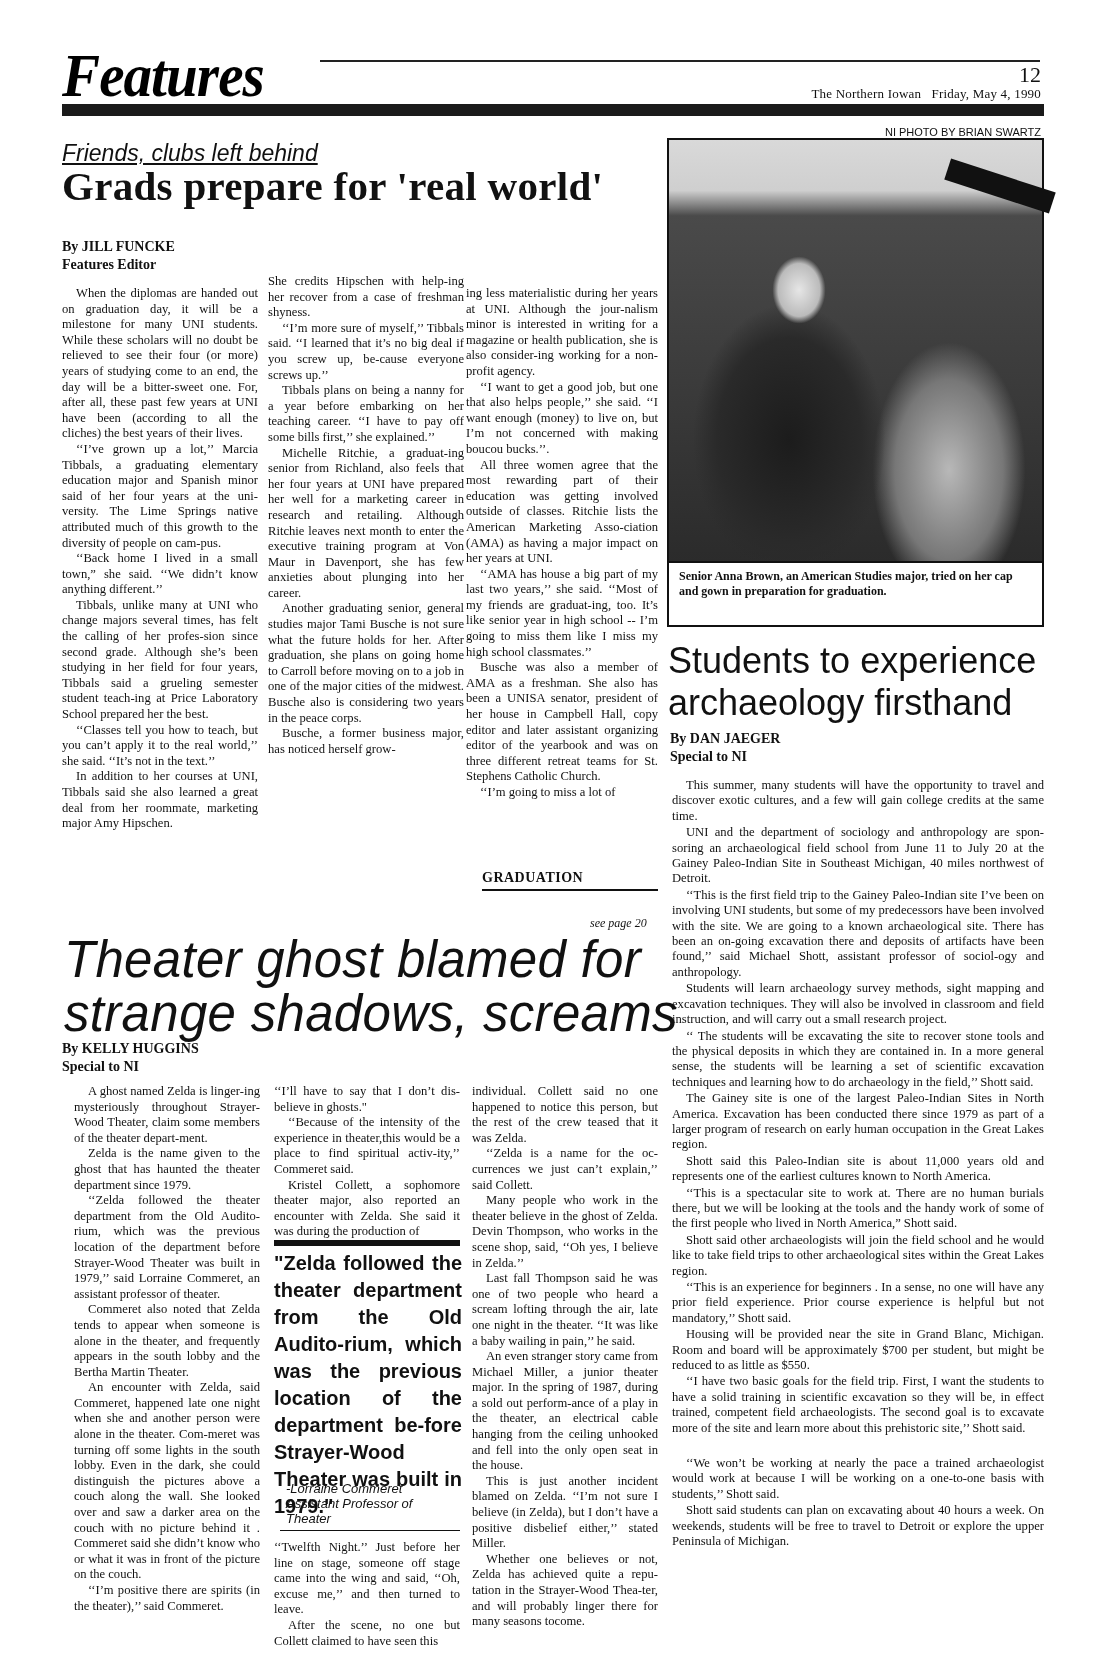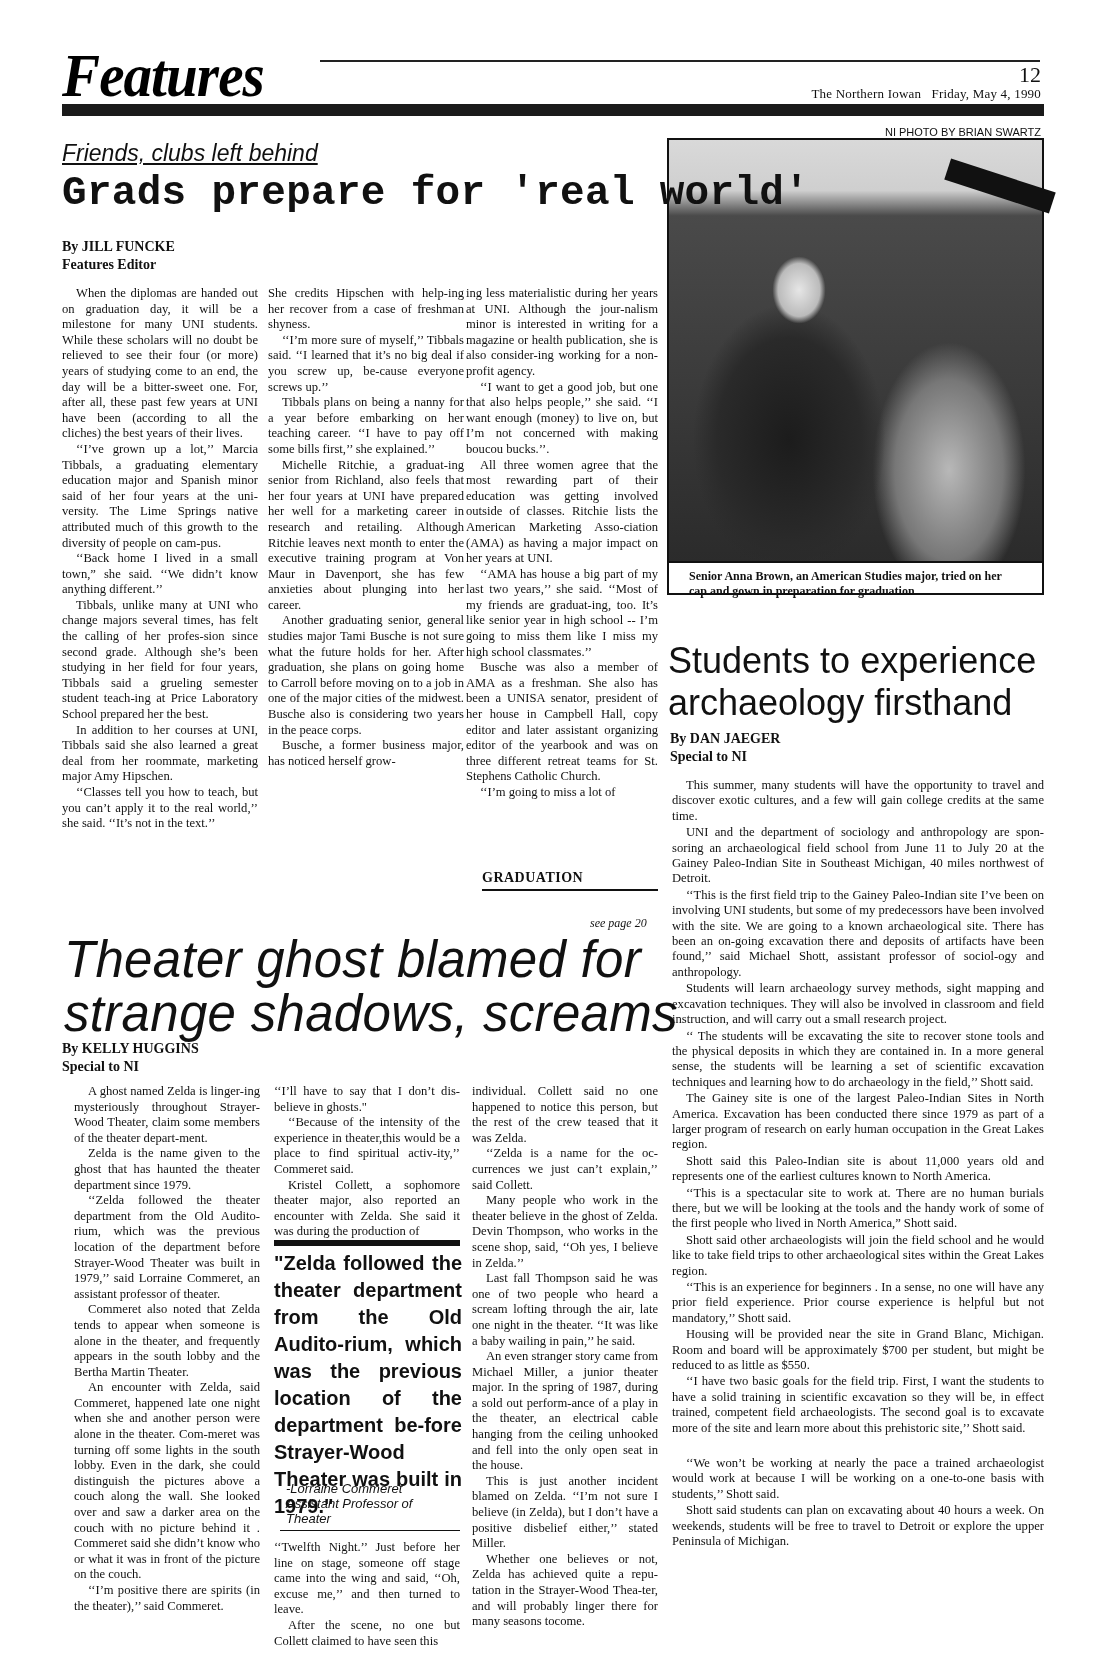--- a/index.html
+++ b/index.html
@@ -18,25 +18,25 @@
   
   .photo-credit { right: 52px; top: 126px; font-family: "Liberation Sans", sans-serif; font-size: 11px; }
   .photo-box { left: 667px; top: 138px; width: 377px; height: 425px; border: 2px solid #111;
     background:
       radial-gradient(ellipse 38px 48px at 130px 150px, #e6e6e6 0%, #bbb 55%, transparent 70%),
       radial-gradient(ellipse 120px 170px at 120px 300px, #1c1c1c 0%, #2a2a2a 60%, transparent 80%),
       radial-gradient(ellipse 90px 150px at 280px 330px, #b8b8b8 0%, #777 60%, transparent 85%),
       linear-gradient(180deg, #d9d9d9 0%, #cfcfcf 12%, #4a4a4a 18%, #3a3a3a 60%, #2b2b2b 100%);
   }
   .photo-cap-shape { left: 945px; top: 175px; width: 110px; height: 22px; background: #111; transform: rotate(18deg); }
-  .caption-box { left: 667px; top: 563px; width: 377px; height: 32px; border: 2px solid #111; border-top: none; padding: 6px 20px; font-weight: bold; font-size: 12px; line-height: 1.25; font-family: "Liberation Serif", serif; }
+  .caption-box { left: 667px; top: 563px; width: 377px; height: 64px; border: 2px solid #111; border-top: none; padding: 6px 10px; font-weight: bold; font-size: 12px; line-height: 1.25; font-family: "Liberation Serif", serif; }
 
   
   .kicker { left: 62px; top: 140px; font-family: "Liberation Sans", sans-serif; font-style: italic; font-size: 23px; text-decoration: underline; }
-  .headline1 { left: 62px; top: 170px; font-family: Liberation Mono, monospace; font-weight: bold; font-size: 41px; letter-spacing: 0.3px; white-space: nowrap; }
+  .headline1 { left: 62px; top: 162px; font-family: Liberation Serif, serif; font-weight: bold; font-size: 41px; letter-spacing: 0.3px; white-space: nowrap; }
   .byline { font-weight: bold; font-size: 14px; line-height: 1.25; }
 
   .col { position: absolute; font-size: 12.6px; line-height: 15.6px; text-align: justify; hyphens: manual; }
   .col p { text-indent: 14px; }
 
   .jump-label { left: 482px; top: 870px; font-weight: bold; font-size: 14px; letter-spacing: 0.5px; width: 176px; border-bottom: 2px solid #111; padding-bottom: 3px; }
   .jump-ref { left: 590px; top: 916px; font-style: italic; font-size: 12px; text-align: center; }
 
   
   .headline2 { left: 64px; top: 933px; font-family: "Liberation Sans", sans-serif; font-style: italic; font-size: 51px; line-height: 54px; white-space: nowrap; letter-spacing: 0.3px; }
@@ -75,24 +75,24 @@
 <div class="abs byline" style="left:62px; top:238px;">
   <div>By JILL FUNCKE</div>
   <div>Features Editor</div>
 </div>
 
 <div class="col" style="left:62px; top:286px; width:196px;">
   <p>When the diplomas are handed out on graduation day, it will be a milestone for many UNI students. While these scholars will no doubt be relieved to see their four (or more) years of studying come to an end, the day will be a bitter-sweet one. For, after all, these past few years at UNI have been (according to all the cliches) the best years of their lives.</p>
   <p>‘‘I’ve grown up a lot,’’ Marcia Tibbals, a graduating elementary education major and Spanish minor said of her four years at the uni-versity. The Lime Springs native attributed much of this growth to the diversity of people on cam-pus.</p>
   <p>‘‘Back home I lived in a small town,” she said. ‘‘We didn’t know anything different.’’</p>
   <p>Tibbals, unlike many at UNI who change majors several times, has felt the calling of her profes-sion since second grade. Although she’s been studying in her field for four years, Tibbals said a grueling semester student teach-ing at Price Laboratory School prepared her the best.</p>
+  <p>‘‘Classes tell you how to teach, but you can’t apply it to the real world,’’ she said. ‘‘It’s not in the text.’’</p>
   <p>In addition to her courses at UNI, Tibbals said she also learned a great deal from her roommate, marketing major Amy Hipschen.</p>
-  <p>‘‘Classes tell you how to teach, but you can’t apply it to the real world,’’ she said. ‘‘It’s not in the text.’’</p>
 </div>
-<div class="col" style="left:268px; top:286px; width:196px;">
+<div class="col" style="left:268px; top:274px; width:196px;">
   <p style="text-indent:0">She credits Hipschen with help-ing her recover from a case of freshman shyness.</p>
   <p>‘‘I’m more sure of myself,’’ Tibbals said. ‘‘I learned that it’s no big deal if you screw up, be-cause everyone screws up.’’</p>
   <p>Tibbals plans on being a nanny for a year before embarking on her teaching career. ‘‘I have to pay off some bills first,’’ she explained.’’</p>
   <p>Michelle Ritchie, a graduat-ing senior from Richland, also feels that her four years at UNI have prepared her well for a marketing career in research and retailing. Although Ritchie leaves next month to enter the executive training program at Von Maur in Davenport, she has few anxieties about plunging into her career.</p>
   <p>Another graduating senior, general studies major Tami Busche is not sure what the future holds for her. After graduation, she plans on going home to Carroll before moving on to a job in one of the major cities of the midwest. Busche also is considering two years in the peace corps.</p>
   <p>Busche, a former business major, has noticed herself grow-</p>
 </div>
 <div class="col" style="left:466px; top:286px; width:192px;">
   <p style="text-indent:0">ing less materialistic during her years at UNI. Although the jour-nalism minor is interested in writing for a magazine or health publication, she is also consider-ing working for a non-profit agency.</p>
   <p>‘‘I want to get a good job, but one that also helps people,’’ she said. ‘‘I want enough (money) to live on, but I’m not concerned with making boucou bucks.’’.</p>

